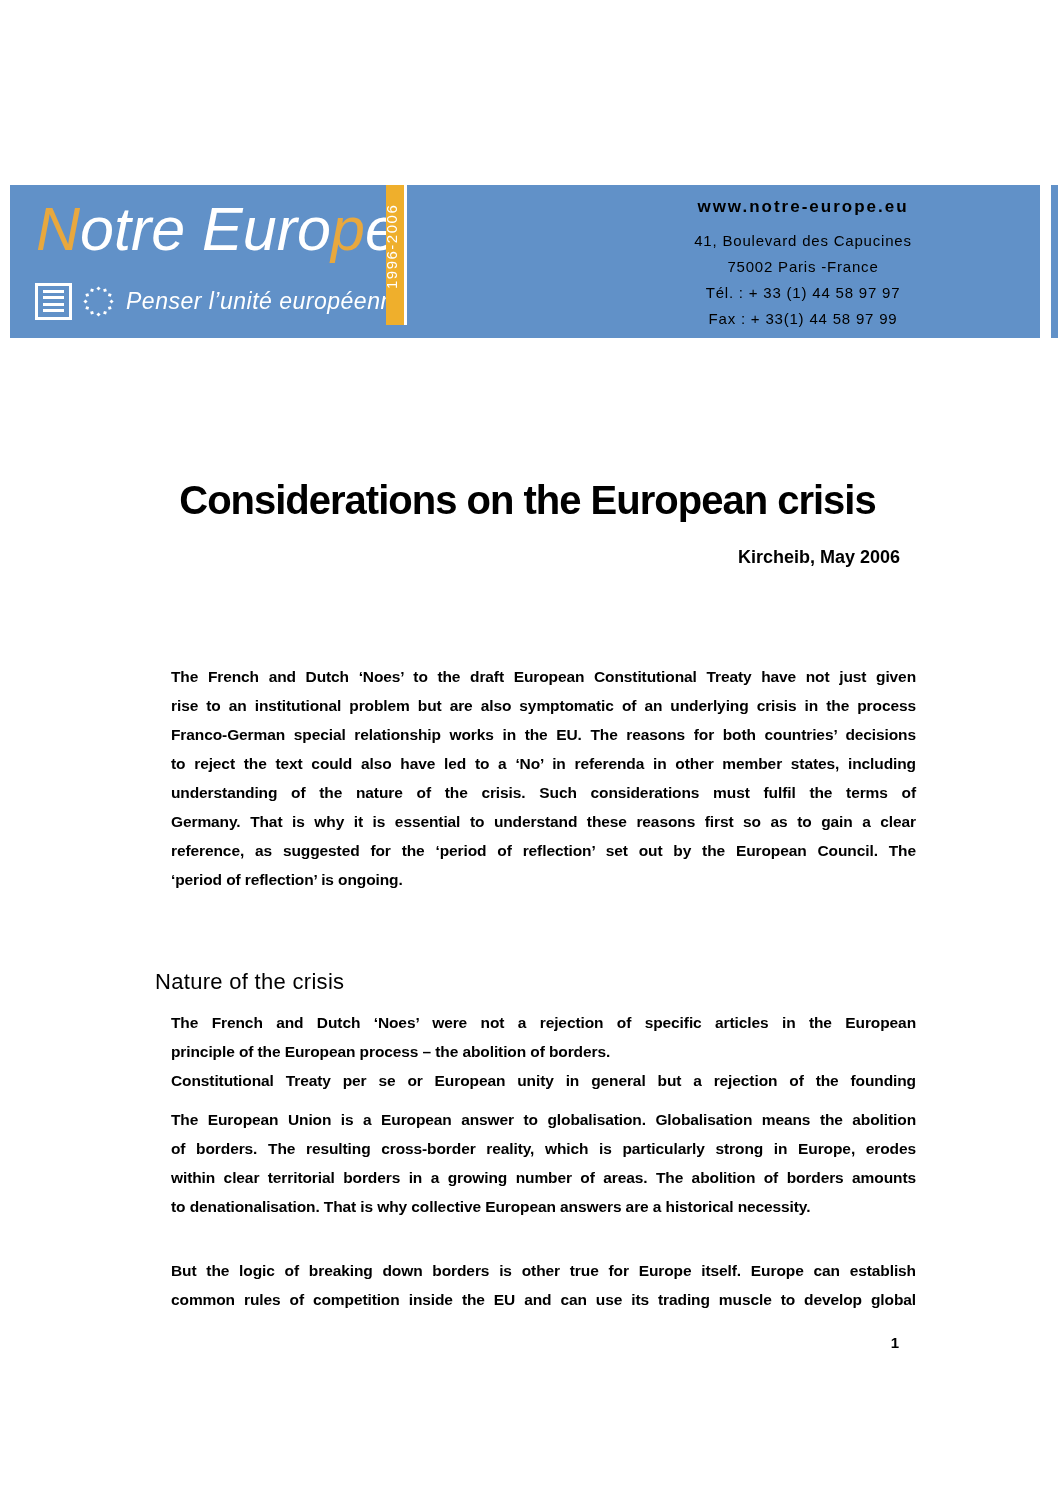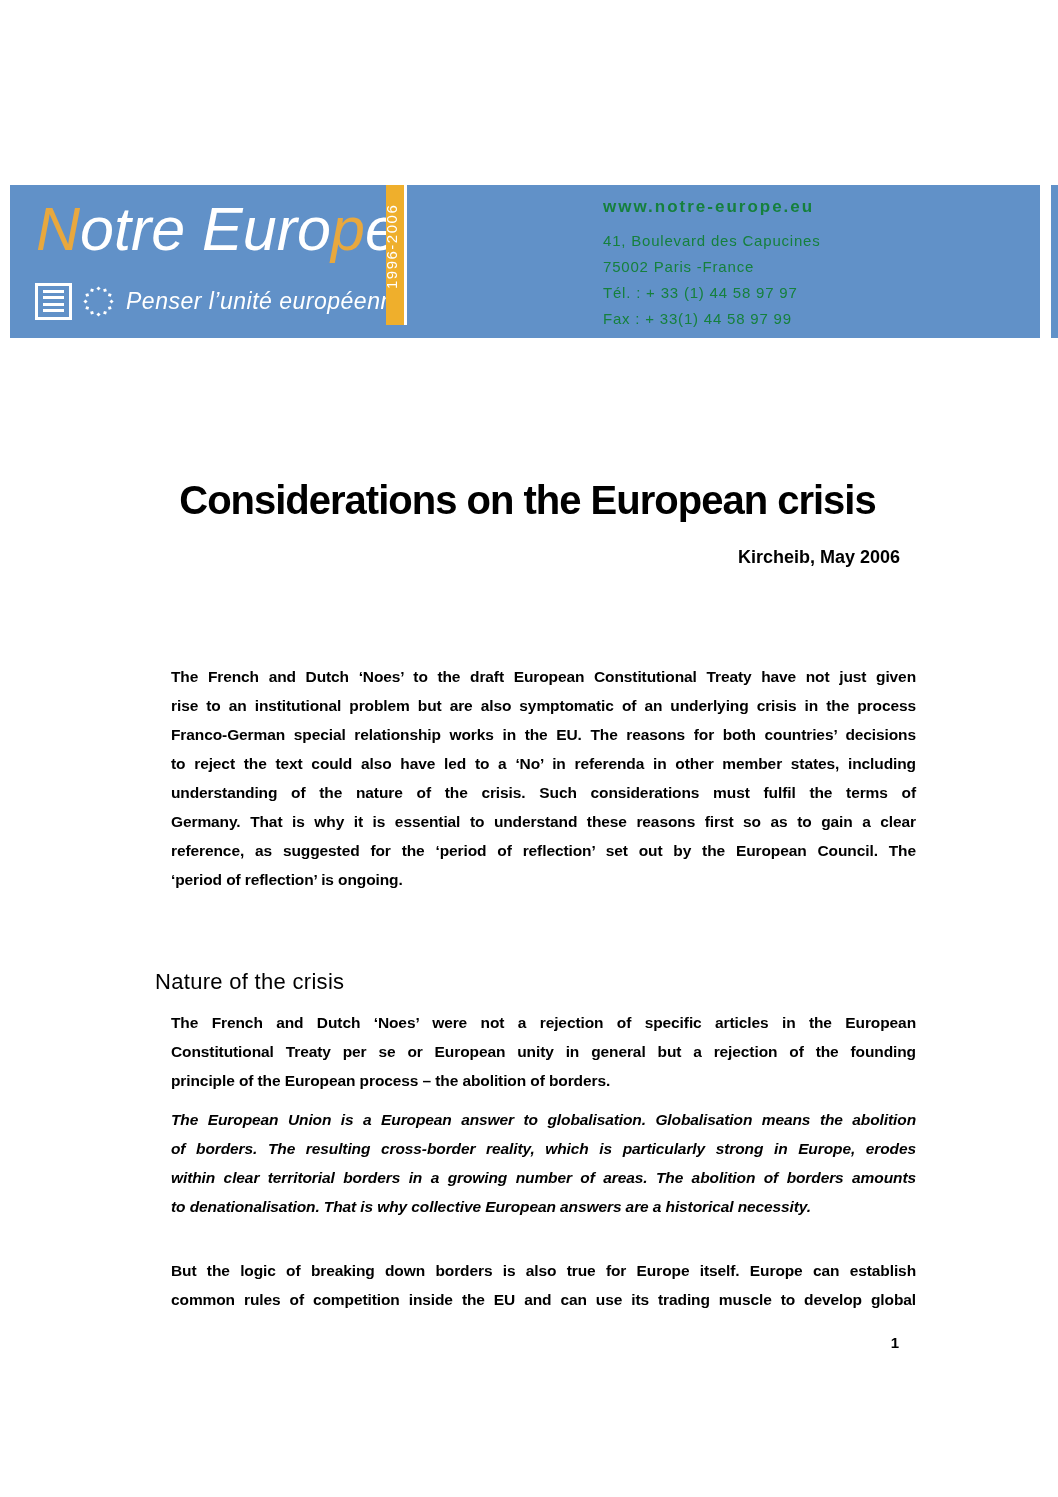--- a/index.html
+++ b/index.html
@@ -37,34 +37,34 @@
   .stars i:nth-child(4){transform:rotate(90deg)  translateY(-13px) rotate(45deg);}
   .stars i:nth-child(5){transform:rotate(120deg) translateY(-13px) rotate(45deg);}
   .stars i:nth-child(6){transform:rotate(150deg) translateY(-13px) rotate(45deg);}
   .stars i:nth-child(7){transform:rotate(180deg) translateY(-13px) rotate(45deg);}
   .stars i:nth-child(8){transform:rotate(210deg) translateY(-13px) rotate(45deg);}
   .stars i:nth-child(9){transform:rotate(240deg) translateY(-13px) rotate(45deg);}
   .stars i:nth-child(10){transform:rotate(270deg) translateY(-13px) rotate(45deg);}
   .stars i:nth-child(11){transform:rotate(300deg) translateY(-13px) rotate(45deg);}
   .stars i:nth-child(12){transform:rotate(330deg) translateY(-13px) rotate(45deg);}
   .tagline{margin-left:10px;color:#fff;font-style:italic;font-size:23px;letter-spacing:0.5px;white-space:nowrap;}
-  .contact{position:absolute;left:603px;top:197px;width:400px;text-align:left;color:#15803d;}
+  .contact{position:absolute;left:603px;top:197px;width:400px;text-align:center;color:#000000;}
   .website{font-size:17px;font-weight:bold;letter-spacing:2px;line-height:20px;margin-bottom:11px;white-space:nowrap;}
   .contact-line{font-size:15px;letter-spacing:0.8px;line-height:26px;white-space:nowrap;}
   
   .doc-title{
     position:absolute;left:155px;top:448px;width:745px;text-align:center;
     font-size:40px;font-weight:bold;letter-spacing:-1px;line-height:50px;white-space:nowrap;
   }
   .byline{position:absolute;left:155px;top:546px;width:745px;text-align:right;font-size:18px;font-weight:bold;line-height:22px;}
   .section-heading{position:absolute;left:155px;top:951px;width:745px;font-size:22px;font-weight:400;letter-spacing:0.3px;line-height:30px;margin-top:16px;}
   .para{position:absolute;left:155px;width:745px;font-size:15.5px;font-weight:bold;line-height:29px;letter-spacing:-0.1px;margin-left:16px;}
   .para .bl{text-align:justify;text-align-last:justify;}
   .para .bl.last{text-align-last:left;}
-  .p1{top:662px;} .p2{top:1008px;} .p3{top:1105px;font-style:italic;} .p4{top:1256px;}
+  .p1{top:662px;} .p2{top:1008px;} .p3{top:1105px;} .p4{top:1256px;}
   .page-number{position:absolute;left:880px;top:1334px;width:30px;text-align:center;font-size:15px;font-weight:bold;}
 </style>
 </head>
 <body>
 
 <header>
   <div class="banner-main"></div>
   <div class="banner-sliver"></div>
 
   <div class="logo-text"><span class="accent">N</span><span>otre Euro</span><span class="accent">p</span><span>e</span></div>
@@ -118,30 +118,30 @@
     <div class="bl">understanding of the nature of the crisis. Such considerations must fulfil the terms of</div>
     <div class="bl">Germany. That is why it is essential to understand these reasons first so as to gain a clear</div>
     <div class="bl">reference, as suggested for the ‘period of reflection’ set out by the European Council. The</div>
     <div class="bl last">‘period of reflection’ is ongoing.</div>
   </div>
 
   <h2 class="section-heading">Nature of the crisis</h2>
 
   <div class="para p2">
     <div class="bl">The French and Dutch ‘Noes’ were not a rejection of specific articles in the European</div>
+    <div class="bl last">principle of the European process – the abolition of borders.</div>
     <div class="bl">Constitutional Treaty per se or European unity in general but a rejection of the founding</div>
-    <div class="bl last">principle of the European process – the abolition of borders.</div>
   </div>
 
   <div class="para p3">
     <div class="bl">The European Union is a European answer to globalisation. Globalisation means the abolition</div>
     <div class="bl">of borders. The resulting cross-border reality, which is particularly strong in Europe, erodes</div>
     <div class="bl">within clear territorial borders in a growing number of areas. The abolition of borders amounts</div>
     <div class="bl last">to denationalisation. That is why collective European answers are a historical necessity.</div>
   </div>
 
   <div class="para p4">
-    <div class="bl">But the logic of breaking down borders is also true for Europe itself. Europe can establish</div>
+    <div class="bl">But the logic of breaking down borders is other true for Europe itself. Europe can establish</div>
     <div class="bl">common rules of competition inside the EU and can use its trading muscle to develop global</div>
   </div>
 
   <div class="page-number">1</div>
 </main>
 
 </body></html>

